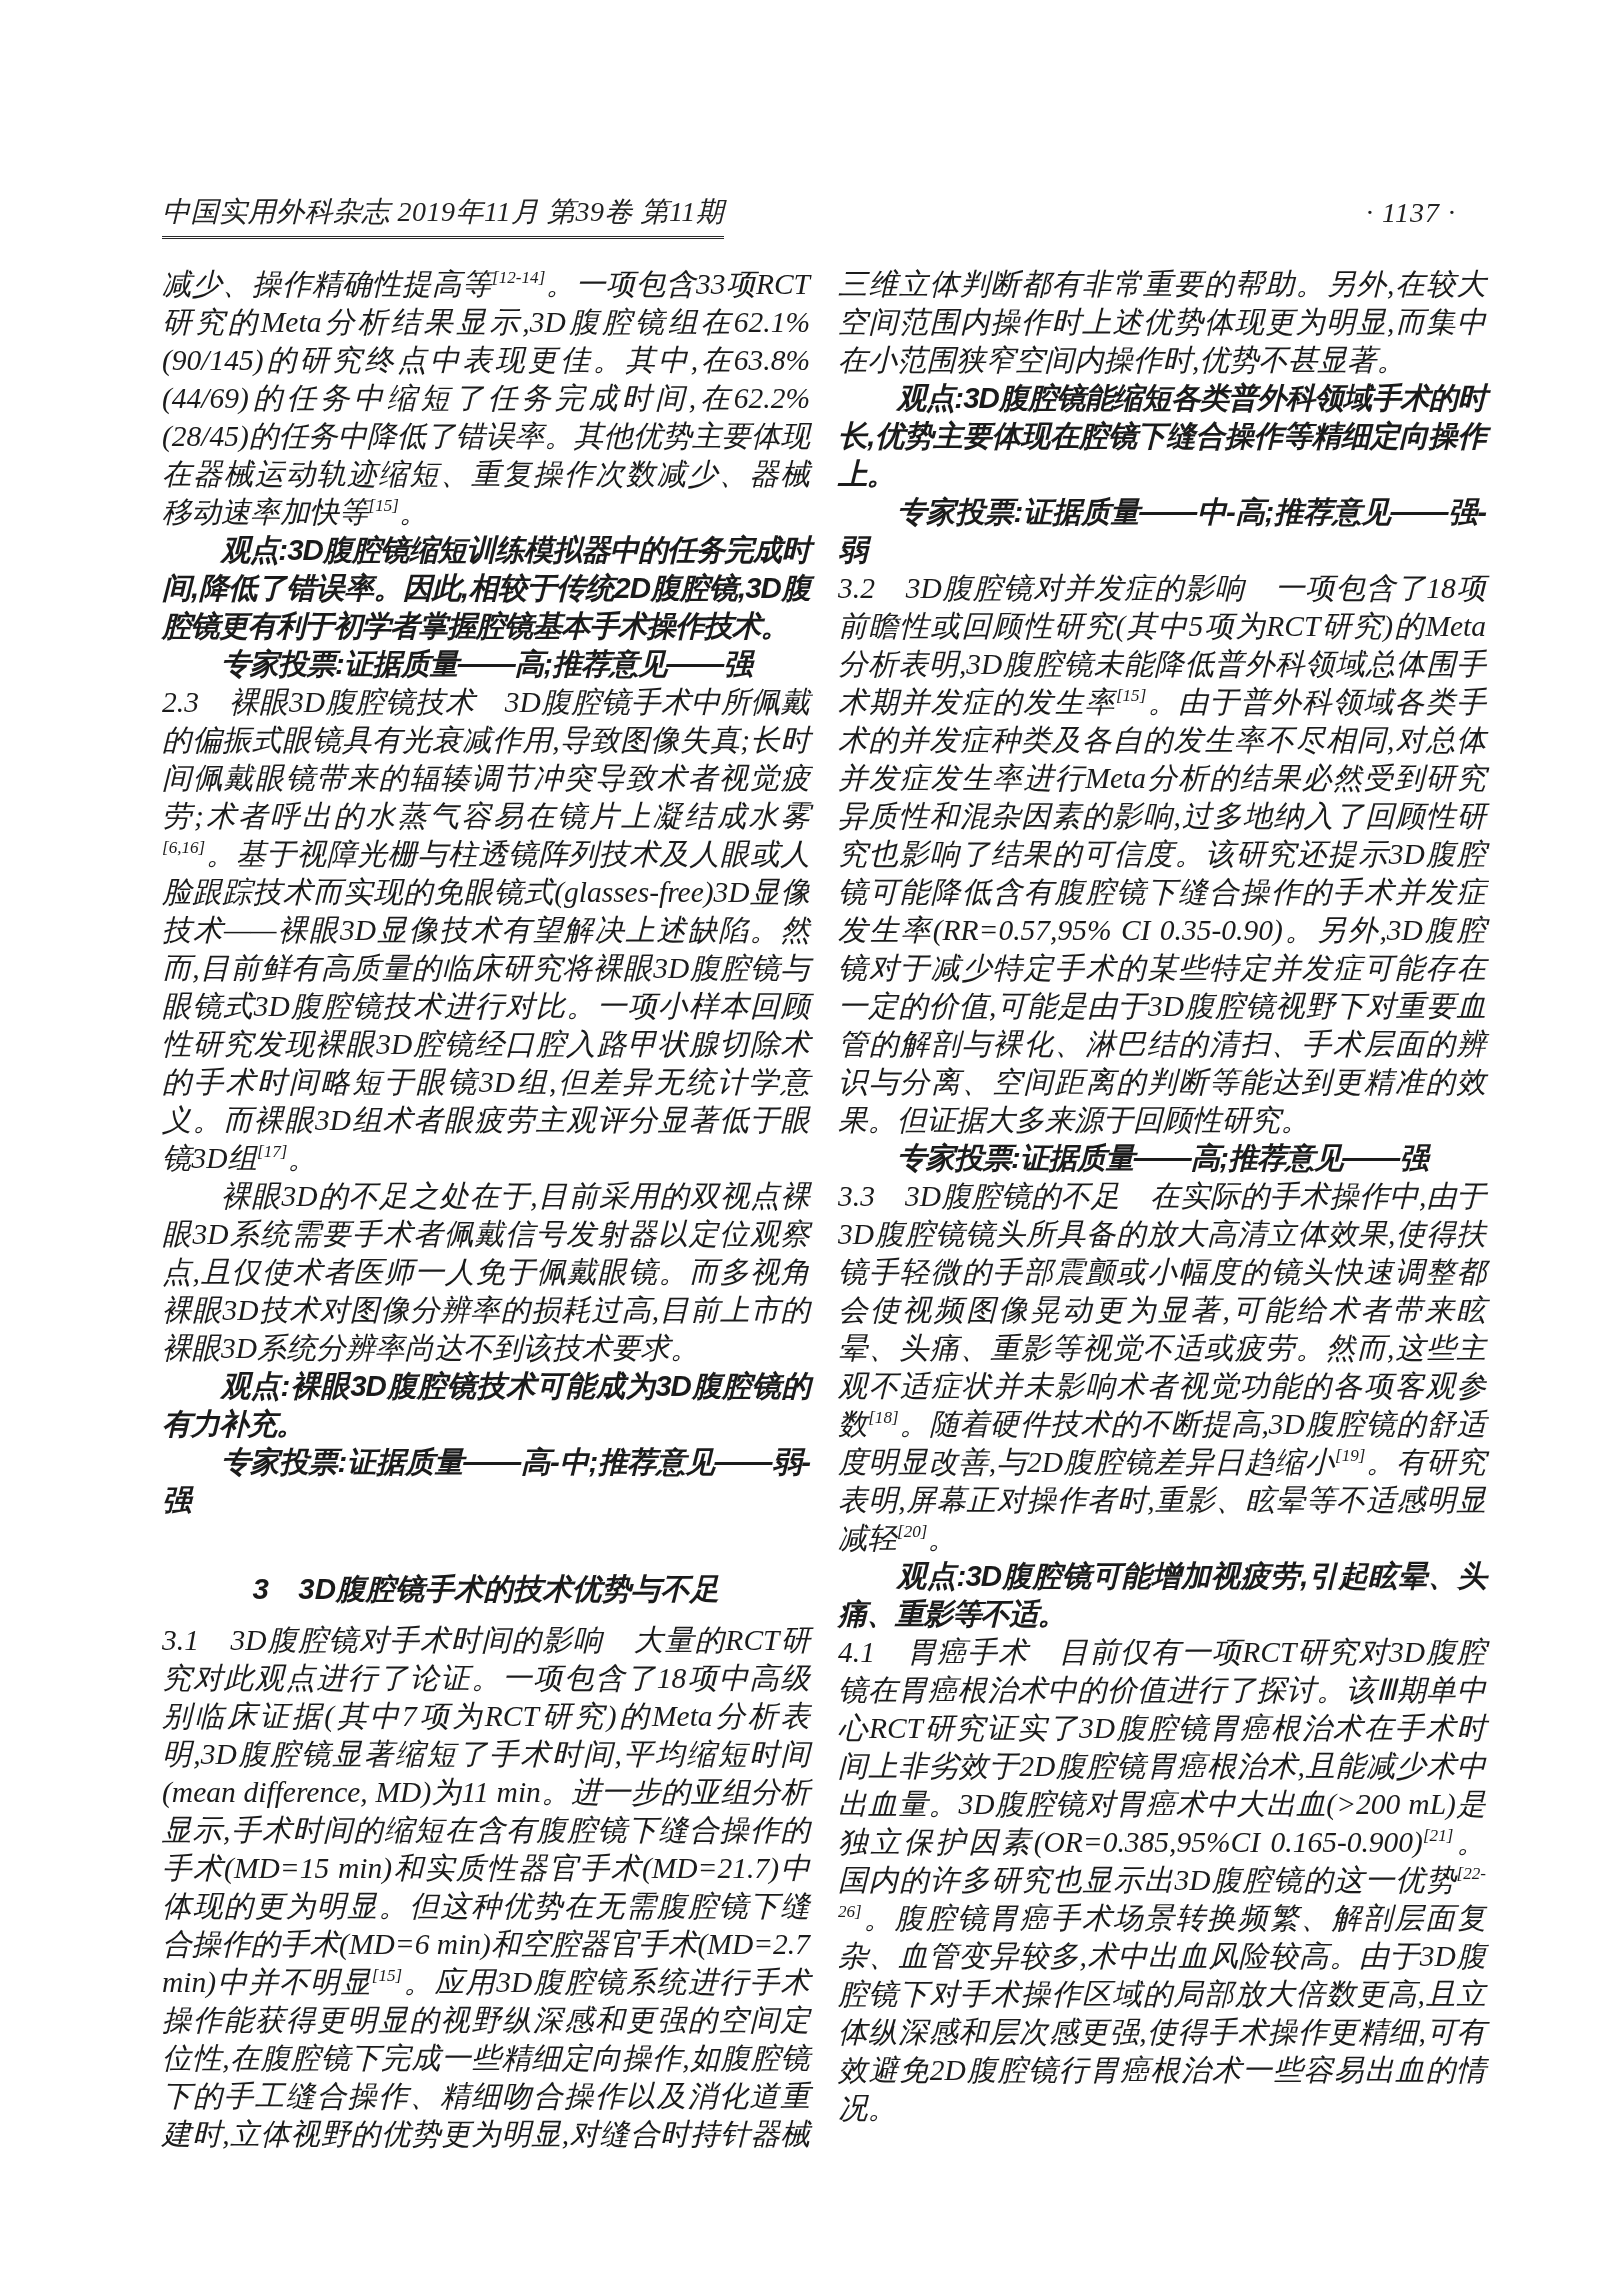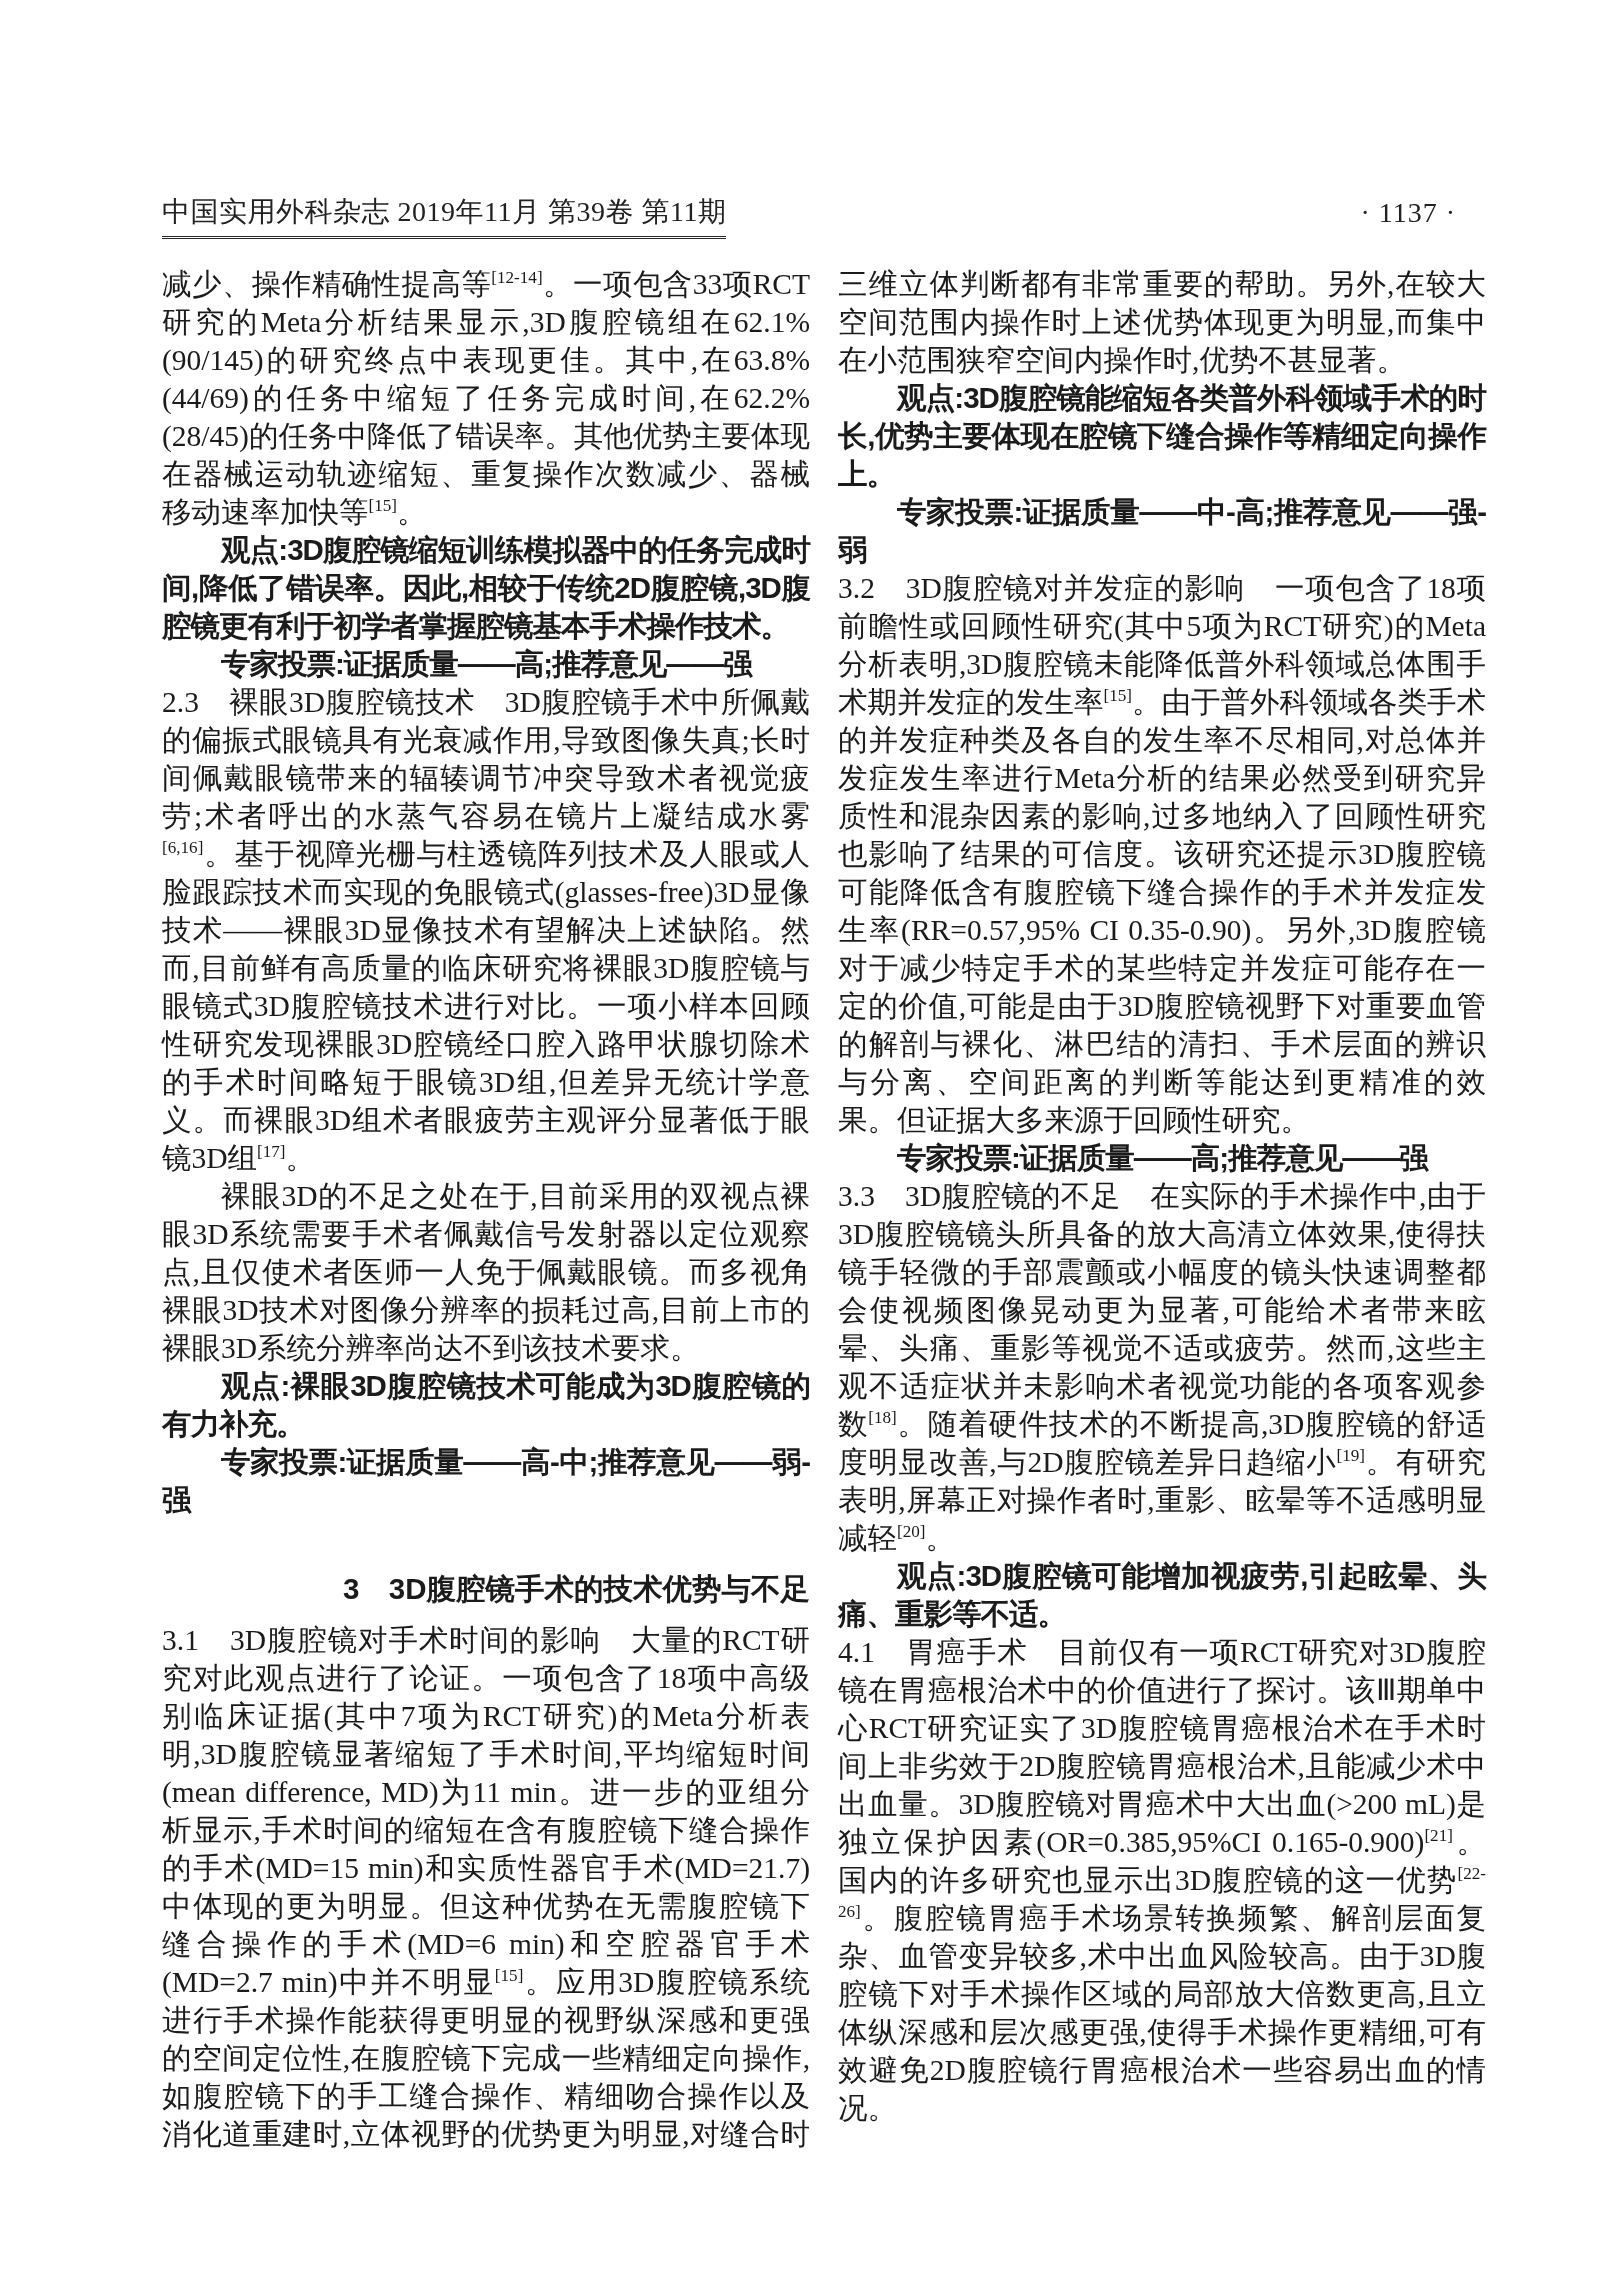--- a/index.html
+++ b/index.html
@@ -8,20 +8,21 @@
     background: #ffffff;
   }
   .page {
     position: relative;
     width: 1620px;
     height: 2150px;
     background: #ffffff;
     overflow: hidden;
     font-family: "Liberation Serif", serif;
     color: #1e1e1e;
+    font-style: italic;
   }
   .header-row {
     position: absolute;
     top: 195px;
     left: 162px;
     right: 164px;
     display: flex;
     justify-content: space-between;
     align-items: flex-start;
     font-size: 28px;
@@ -65,21 +66,21 @@
     text-indent: 2em;
     letter-spacing: -1px;
   }
   .sect {
     font-family: "Liberation Sans", sans-serif;
     font-weight: 700;
     font-size: 29.5px;
     line-height: 38px;
     margin: 51px 0 12.8px 0 !important;
     text-indent: 0;
-    text-align: right;
+    text-align: center;
   }
   sup {
     font-size: 58%;
     line-height: 0;
     vertical-align: super;
     letter-spacing: 0;
   }
   .footer {
     position: absolute;
     left: 55px;

